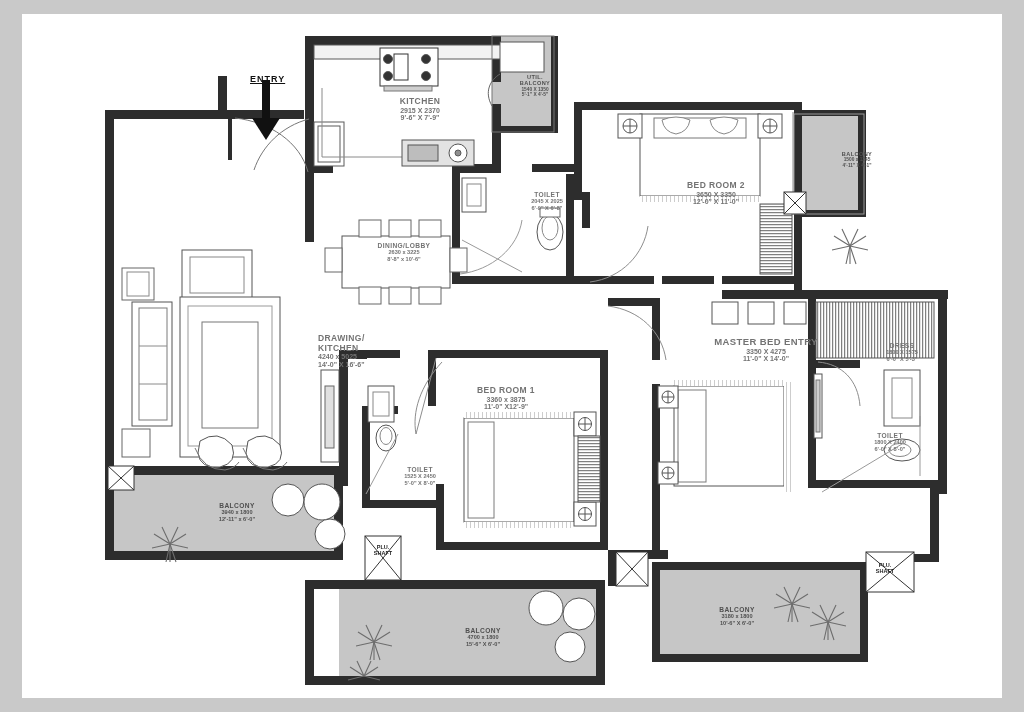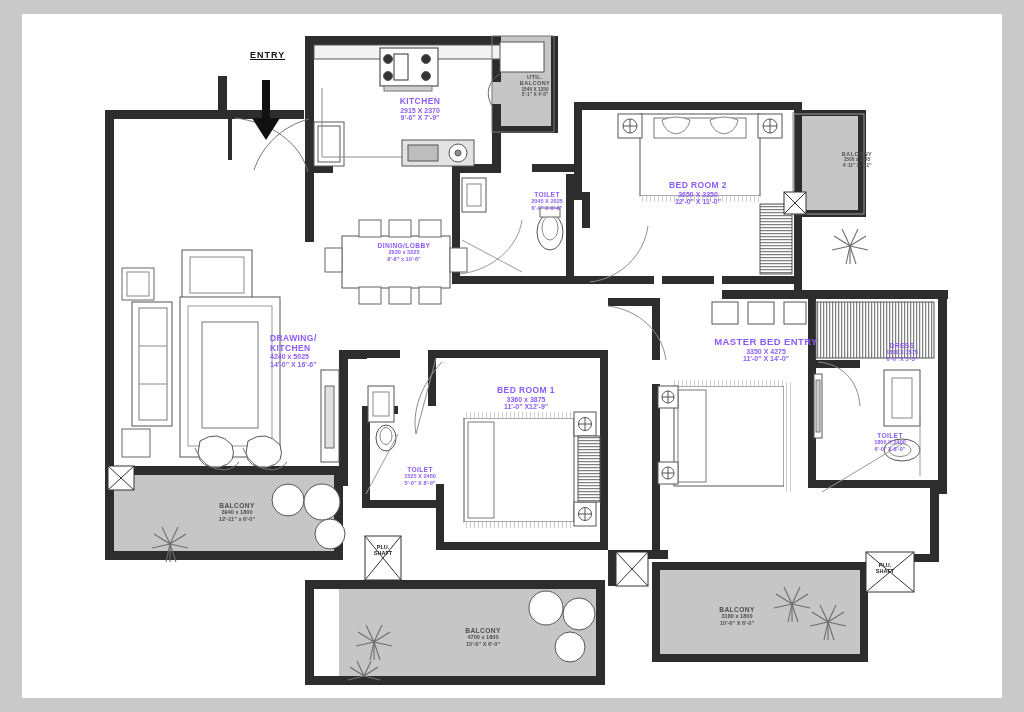--- a/index.html
+++ b/index.html
@@ -21,36 +21,36 @@
     background:#ffffff;
     overflow:hidden;
   }
   #plan{
     position:absolute;left:0;top:0;width:980px;height:684px;
   }
   svg{display:block;}
   .lbl{
     position:absolute;
     text-align:center;
-    color:#8b5cf6;
+    color:#737373;
     line-height:1.12;
     white-space:nowrap;
     user-select:none;
     pointer-events:none;
   }
   .lbl .nm{font-size:8.5px;font-weight:bold;letter-spacing:.4px;display:block;}
   .lbl .d1{font-size:7px;font-weight:bold;display:block;}
   .lbl .d2{font-size:7px;font-weight:bold;display:block;}
   .lbl.sm .nm{font-size:6.6px;}
   .lbl.sm .d1,.lbl.sm .d2{font-size:5.6px;}
   .lbl.tiny .nm{font-size:5.6px;}
   .lbl.tiny .d1,.lbl.tiny .d2{font-size:4.8px;}
   .lbl.bal{color:#4f4f4f;}
   .lbl.big .nm{font-size:9.5px;}
-  .lbl.left{text-align:left;}
+  .lbl.left{text-align:left;margin-left:48px;}
   .entry{
     position:absolute;
     font-size:9px;font-weight:bold;letter-spacing:1px;color:#111;
   }
   .shaft{
     position:absolute;text-align:center;color:#222;
     font-size:5.5px;font-weight:bold;line-height:1.1;
   }
 </style>
 </head>
@@ -405,42 +405,42 @@
 
       <g>
         <rect x="240" y="66" width="8" height="40" fill="#111"></rect>
         <path d="M230 104 L258 104 L244 126 Z" fill="#111"></path>
       </g>
 
     </svg>
 
     <div id="labels">
 
-      <div class="entry" style="left:228px;top:36px;text-decoration:underline;">ENTRY</div>
+      <div class="entry" style="left:228px;top:60px;text-decoration:underline;">ENTRY</div>
 
       <div class="lbl" style="left:338px;top:83px;width:120px;">
         <span class="nm">KITCHEN</span>
         <span class="d1">2915 X 2370</span>
         <span class="d2">9'-6" X 7'-9"</span>
       </div>
 
       <div class="lbl tiny bal" style="left:478px;top:60px;width:70px;">
         <span class="nm">UTIL.</span>
         <span class="nm">BALCONY</span>
         <span class="d1">1540 X 1350</span>
         <span class="d2">5'-1" X 4'-5"</span>
       </div>
 
       <div class="lbl sm" style="left:472px;top:177px;width:106px;">
         <span class="nm">TOILET</span>
         <span class="d1">2045 X 2025</span>
         <span class="d2">6'-9" X 6'-8"</span>
       </div>
 
-      <div class="lbl" style="left:610px;top:167px;width:132px;">
+      <div class="lbl" style="left:628px;top:167px;width:132px;">
         <span class="nm">BED ROOM 2</span>
         <span class="d1">3650 X 3350</span>
         <span class="d2">12'-0" X 11'-0"</span>
       </div>
 
       <div class="lbl tiny bal" style="left:796px;top:137px;width:78px;">
         <span class="nm">BALCONY</span>
         <span class="d1">1500 x 1245</span>
         <span class="d2">4'-11" X 4'-1"</span>
       </div>
@@ -463,21 +463,21 @@
         <span class="d1">3350 X 4275</span>
         <span class="d2">11'-0" X 14'-0"</span>
       </div>
 
       <div class="lbl sm" style="left:832px;top:328px;width:96px;">
         <span class="nm">DRESS</span>
         <span class="d1">1800 X 1575</span>
         <span class="d2">6'-0" X 5'-3"</span>
       </div>
 
-      <div class="lbl" style="left:440px;top:372px;width:128px;">
+      <div class="lbl" style="left:420px;top:372px;width:128px;">
         <span class="nm">BED ROOM 1</span>
         <span class="d1">3360 x 3875</span>
         <span class="d2">11'-0" X12'-9"</span>
       </div>
 
       <div class="lbl sm" style="left:822px;top:418px;width:92px;">
         <span class="nm">TOILET</span>
         <span class="d1">1800 X 2400</span>
         <span class="d2">6'-0" X 8'-0"</span>
       </div>

